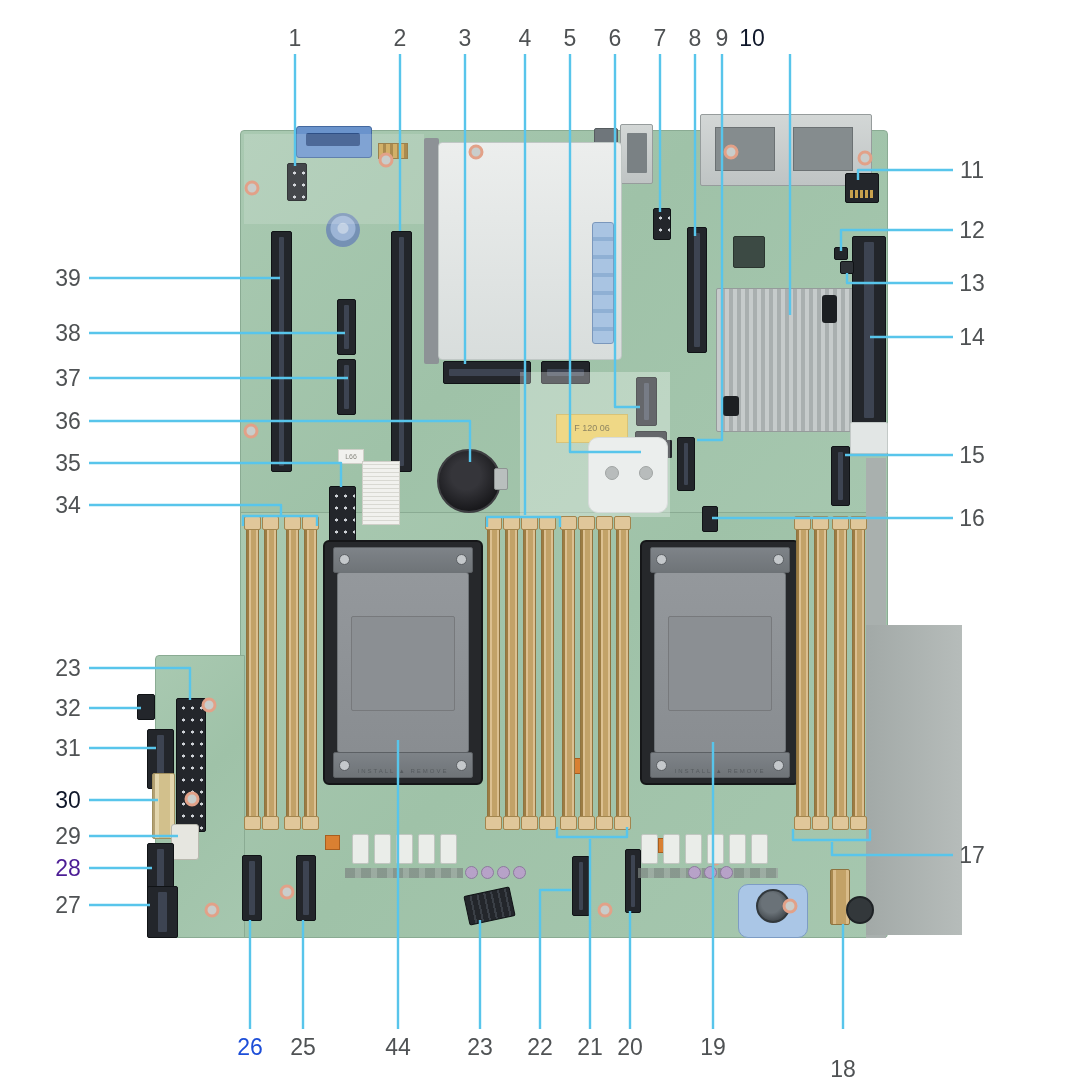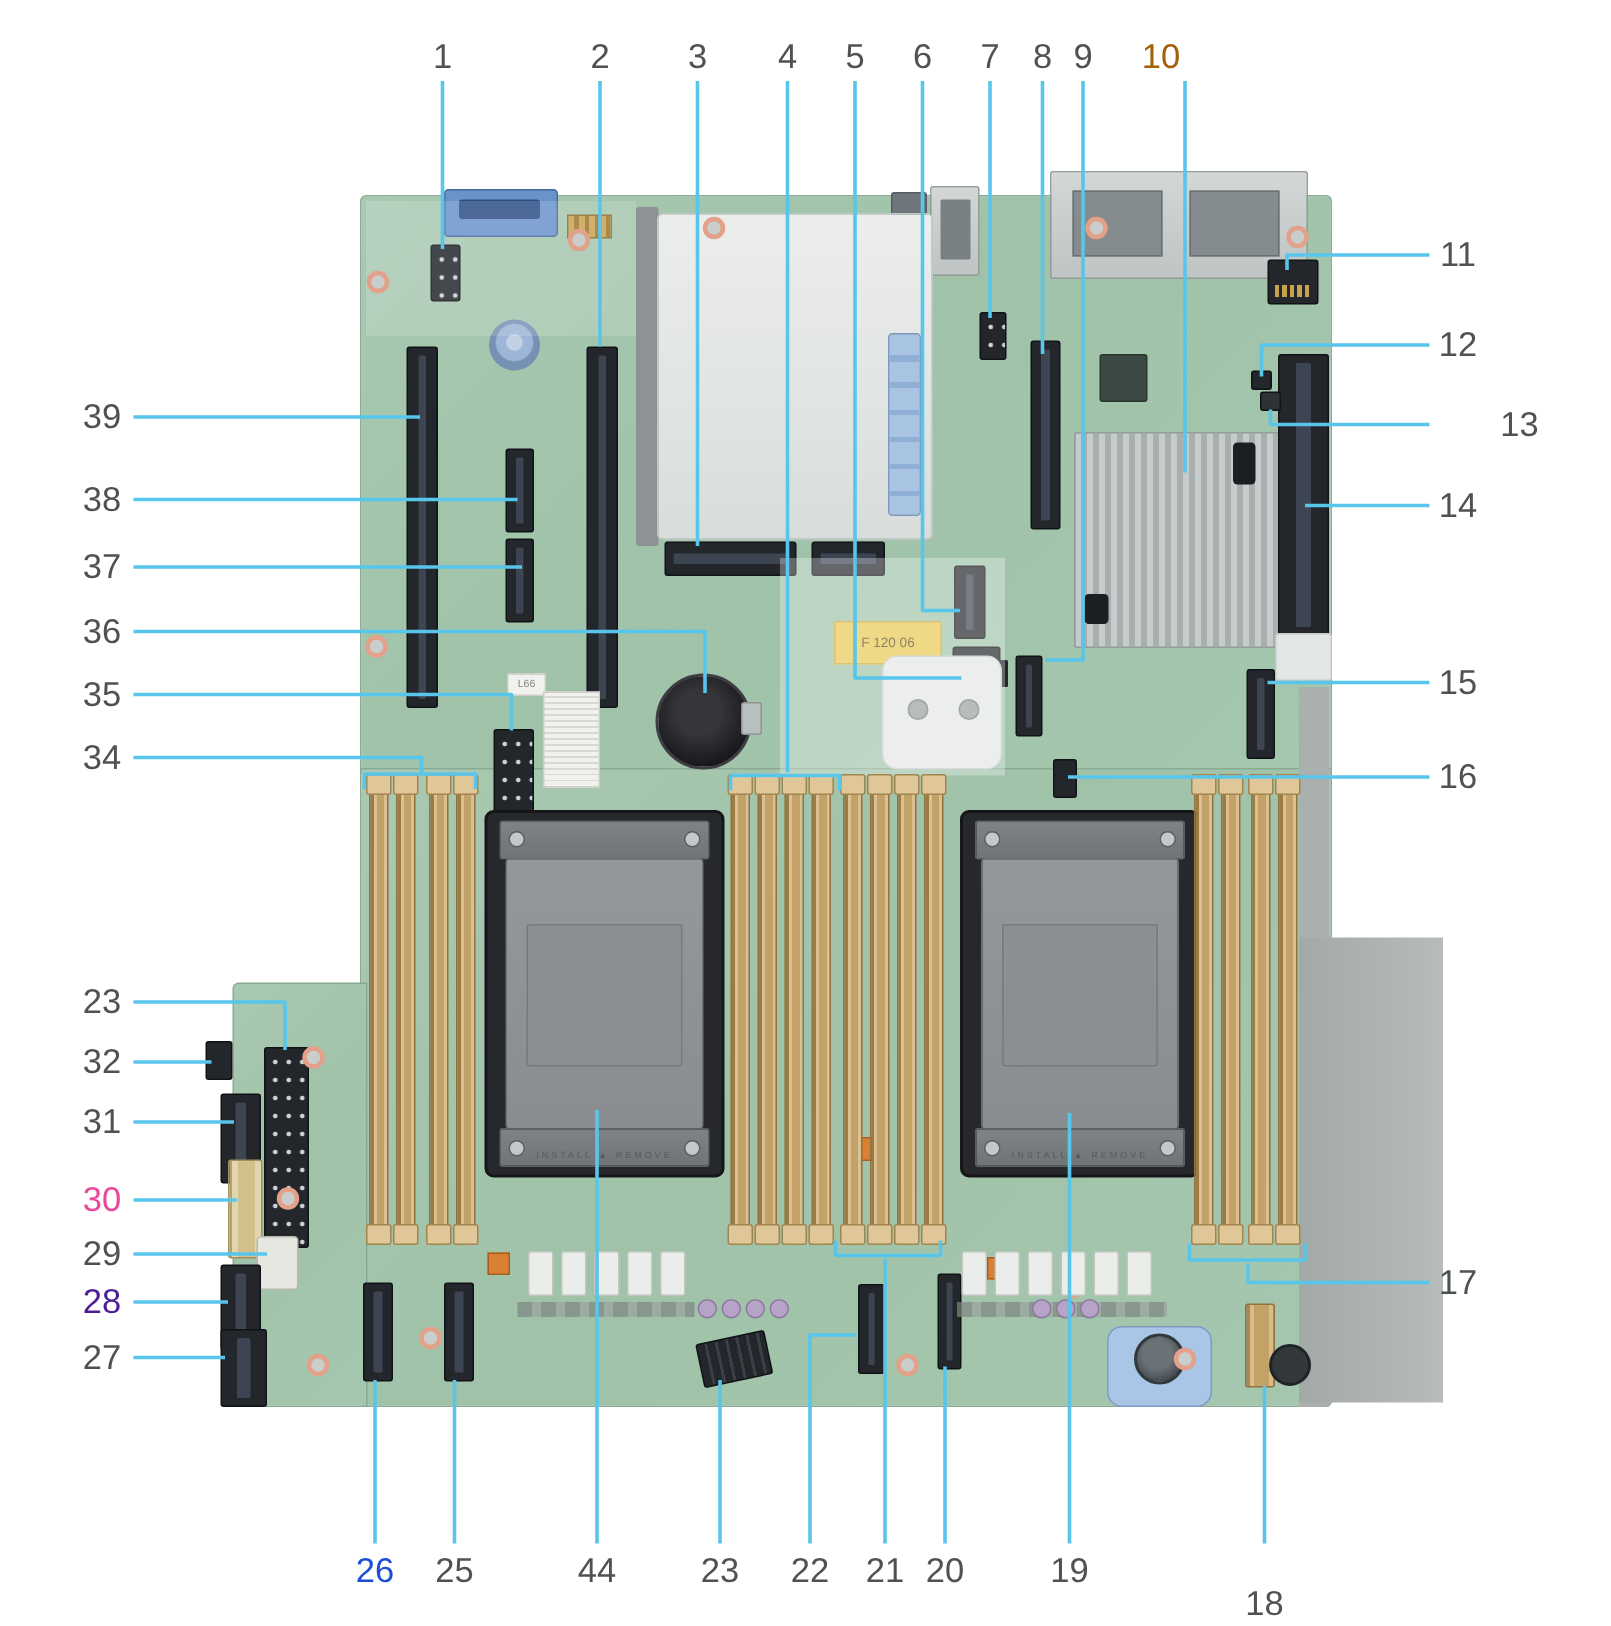--- a/index.html
+++ b/index.html
@@ -285,41 +285,41 @@
   <div id="callout-layer" class="abs" style="left:0;top:0;width:1074px;height:1084px;">
       <div class="callout-num" style="left: 295px; top: 38px; color: rgb(79, 82, 84);">1</div>
       <div class="callout-num" style="left: 400px; top: 38px; color: rgb(79, 82, 84);">2</div>
       <div class="callout-num" style="left: 465px; top: 38px; color: rgb(79, 82, 84);">3</div>
       <div class="callout-num" style="left: 525px; top: 38px; color: rgb(79, 82, 84);">4</div>
       <div class="callout-num" style="left: 570px; top: 38px; color: rgb(79, 82, 84);">5</div>
       <div class="callout-num" style="left: 615px; top: 38px; color: rgb(79, 82, 84);">6</div>
       <div class="callout-num" style="left: 660px; top: 38px; color: rgb(79, 82, 84);">7</div>
       <div class="callout-num" style="left: 695px; top: 38px; color: rgb(79, 82, 84);">8</div>
       <div class="callout-num" style="left: 722px; top: 38px; color: rgb(79, 82, 84);">9</div>
-      <div class="callout-num" style="left: 774px; top: 38px; color: #a16207;">10</div>
+      <div class="callout-num" style="left: 752px; top: 38px; color: #0f172a;">10</div>
       <div class="callout-num" style="left: 972px; top: 170px; color: rgb(79, 82, 84);">11</div>
       <div class="callout-num" style="left: 972px; top: 230px; color: rgb(79, 82, 84);">12</div>
-      <div class="callout-num" style="left: 972px; top: 283px; color: rgb(79, 82, 84); margin-left: 41px;">13</div>
+      <div class="callout-num" style="left: 972px; top: 283px; color: rgb(79, 82, 84);">13</div>
       <div class="callout-num" style="left: 972px; top: 337px; color: rgb(79, 82, 84);">14</div>
       <div class="callout-num" style="left: 972px; top: 455px; color: rgb(79, 82, 84);">15</div>
       <div class="callout-num" style="left: 972px; top: 518px; color: rgb(79, 82, 84);">16</div>
       <div class="callout-num" style="left: 972px; top: 855px; color: rgb(79, 82, 84);">17</div>
       <div class="callout-num" style="left: 843px; top: 1069px; color: rgb(79, 82, 84);">18</div>
       <div class="callout-num" style="left: 713px; top: 1047px; color: rgb(79, 82, 84);">19</div>
       <div class="callout-num" style="left: 630px; top: 1047px; color: rgb(79, 82, 84);">20</div>
       <div class="callout-num" style="left: 590px; top: 1047px; color: rgb(79, 82, 84);">21</div>
       <div class="callout-num" style="left: 540px; top: 1047px; color: rgb(79, 82, 84);">22</div>
       <div class="callout-num" style="left: 480px; top: 1047px; color: rgb(79, 82, 84);">23</div>
       <div class="callout-num" style="left: 398px; top: 1047px; color: rgb(79, 82, 84);">44</div>
       <div class="callout-num" style="left: 303px; top: 1047px; color: rgb(79, 82, 84);">25</div>
       <div class="callout-num" style="left: 250px; top: 1047px; color: #1d4ed8;">26</div>
       <div class="callout-num" style="left: 68px; top: 905px; color: rgb(79, 82, 84);">27</div>
       <div class="callout-num" style="left: 68px; top: 868px; color: #4c1d95;">28</div>
       <div class="callout-num" style="left: 68px; top: 836px; color: rgb(79, 82, 84);">29</div>
-      <div class="callout-num" style="left: 68px; top: 800px; color: #ec4899;">30</div>
+      <div class="callout-num" style="left: 68px; top: 800px; color: #0f172a;">30</div>
       <div class="callout-num" style="left: 68px; top: 748px; color: rgb(79, 82, 84);">31</div>
       <div class="callout-num" style="left: 68px; top: 708px; color: rgb(79, 82, 84);">32</div>
       <div class="callout-num" style="left: 68px; top: 668px; color: rgb(79, 82, 84);">23</div>
       <div class="callout-num" style="left: 68px; top: 505px; color: rgb(79, 82, 84);">34</div>
       <div class="callout-num" style="left: 68px; top: 463px; color: rgb(79, 82, 84);">35</div>
       <div class="callout-num" style="left: 68px; top: 421px; color: rgb(79, 82, 84);">36</div>
       <div class="callout-num" style="left: 68px; top: 378px; color: rgb(79, 82, 84);">37</div>
       <div class="callout-num" style="left: 68px; top: 333px; color: rgb(79, 82, 84);">38</div>
       <div class="callout-num" style="left: 68px; top: 278px; color: rgb(79, 82, 84);">39</div>
     </div>

